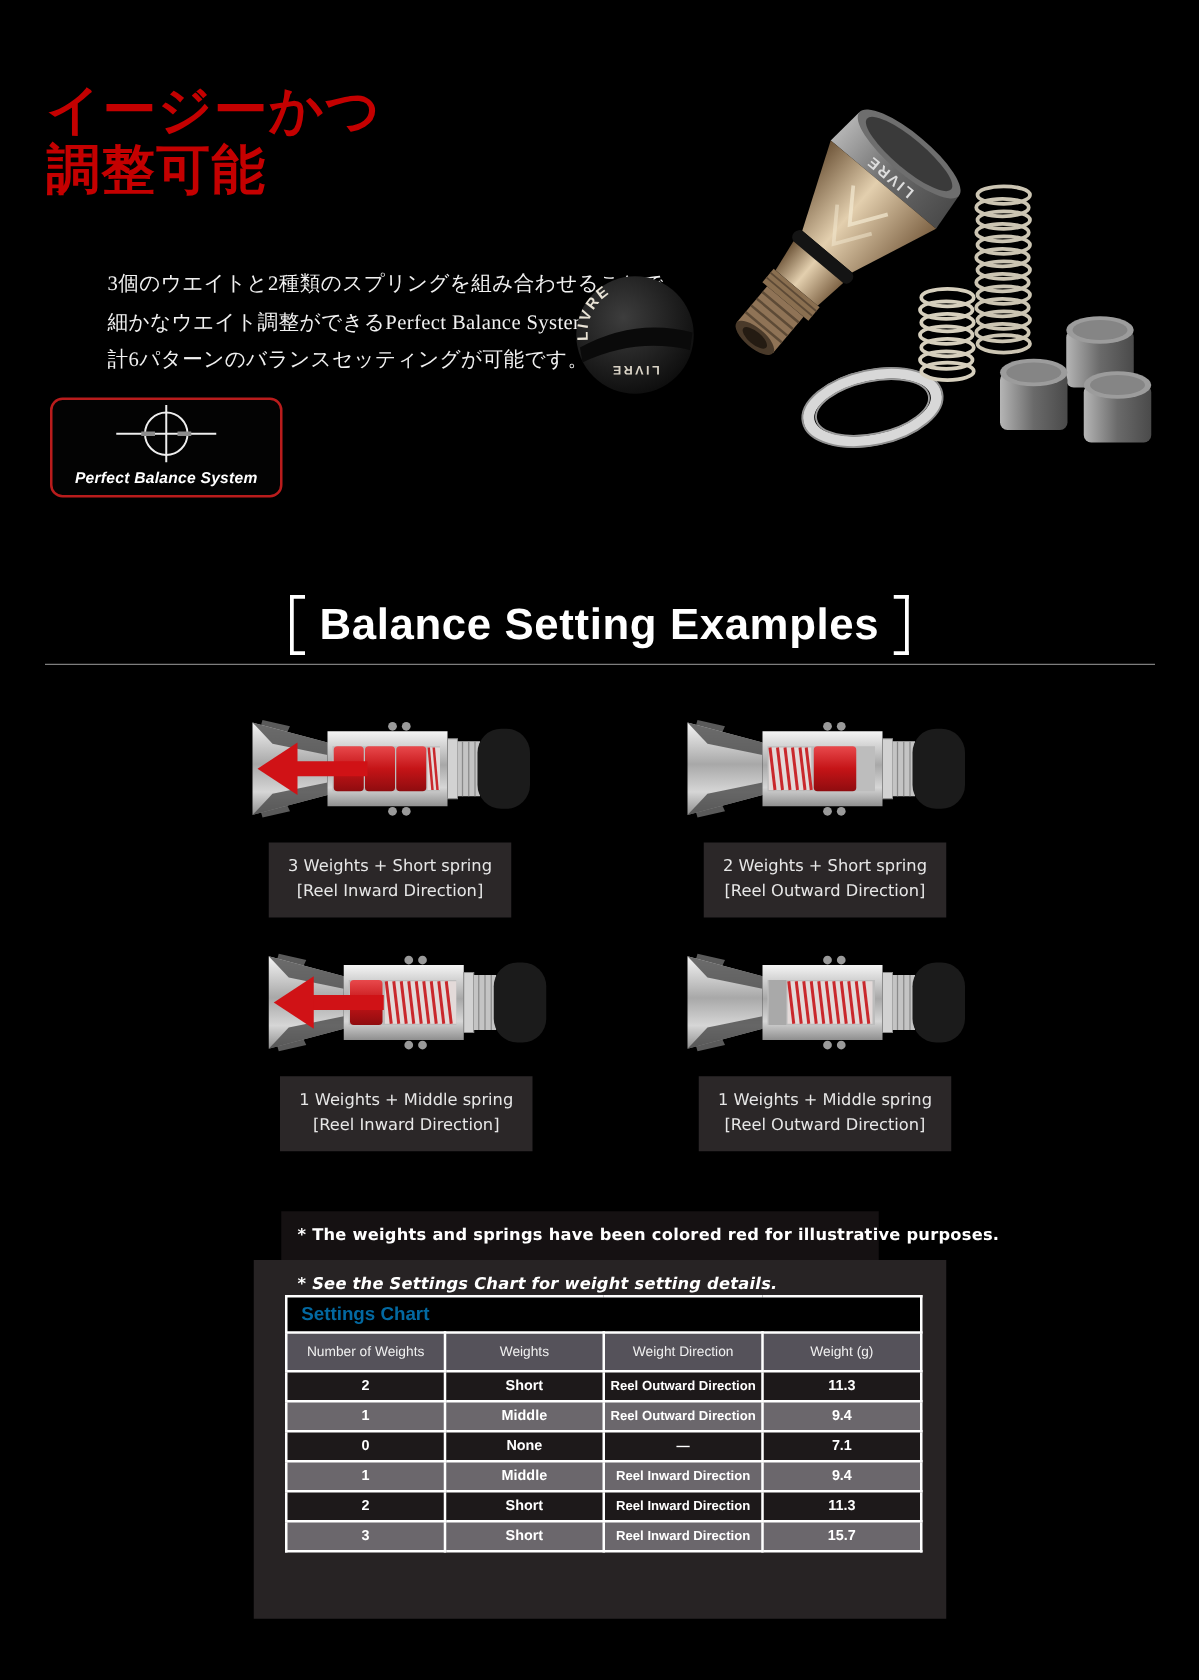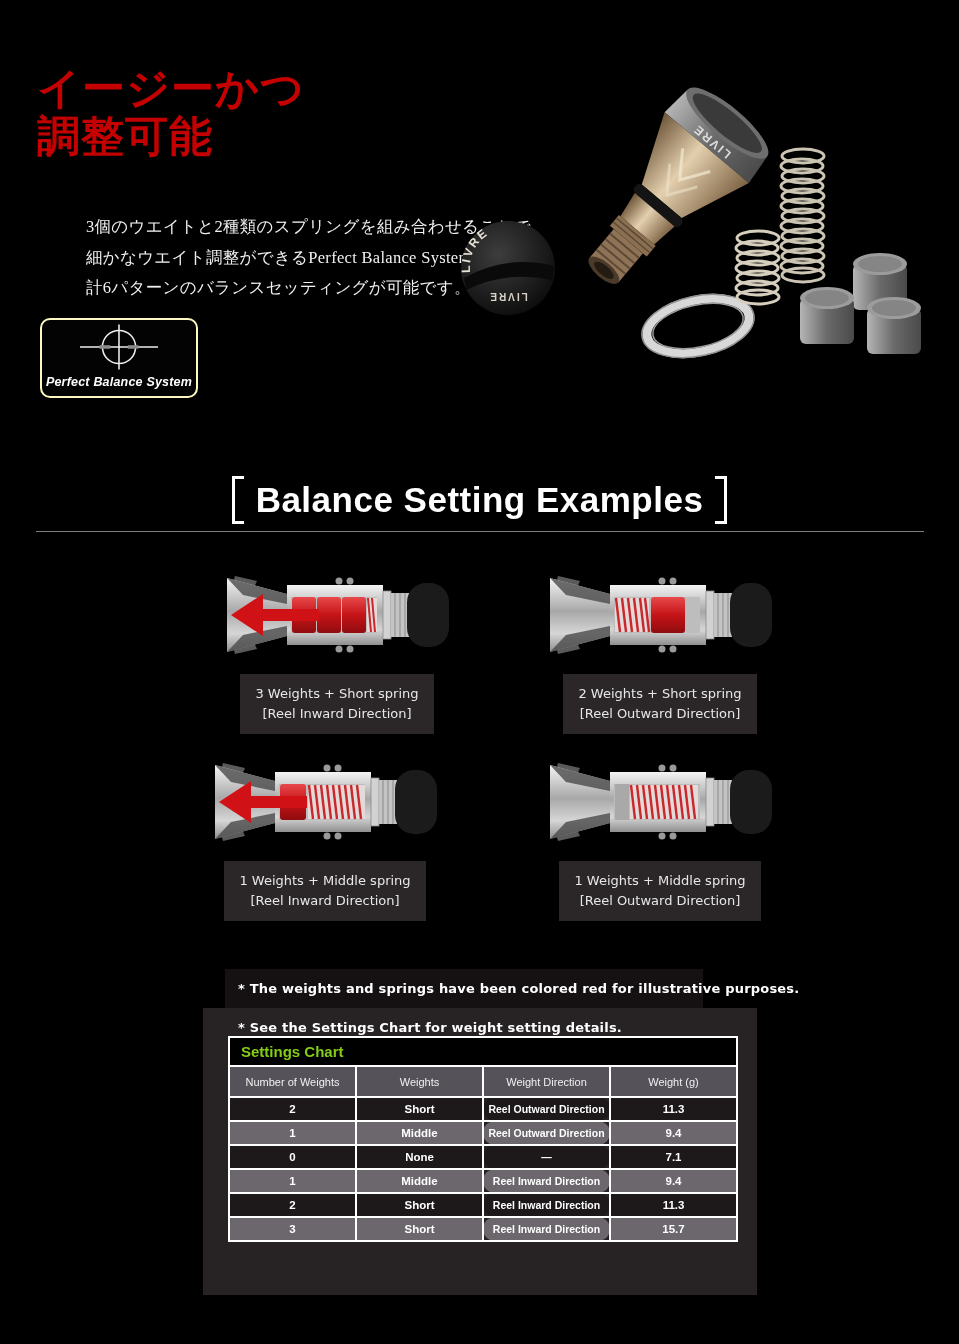--- a/index.html
+++ b/index.html
@@ -6,63 +6,63 @@
   .page{position:relative;width:959px;height:1344px;background:#000;overflow:hidden;
         font-family:"Liberation Sans",sans-serif;}
 
   
   .hero-title{position:absolute;left:37px;top:64px;color:#c40000;
     font-family:"DejaVu Serif",serif;font-weight:700;font-size:43px;line-height:1.12;
     letter-spacing:1px;}
   .hero-body{position:absolute;left:50px;top:212px;color:#f1f1f1;
     font-family:Liberation Serif, serif;font-size:16.5px;line-height:1.85;letter-spacing:.3px;margin-left:36px;}
 
-  .badge{position:absolute;left:40px;top:318px;width:158px;height:80px;box-sizing:border-box;
-    border:2px solid #fef9c3;border-radius:10px;background:#030303;}
+  .badge{position:absolute;left:40px;top:318px;width:186px;height:80px;box-sizing:border-box;
+    border:2px solid #b91c1c;border-radius:10px;background:#030303;}
   .badge-icon{position:absolute;left:0;top:2px;width:100%;height:48px;}
   .badge-label{position:absolute;bottom:7px;width:100%;text-align:center;color:#fff;
     font-style:italic;font-weight:700;font-size:12.5px;letter-spacing:.2px;}
 
   .photo{position:absolute;left:440px;top:56px;width:519px;height:334px;}
 
   
   .section-heading{position:absolute;top:476px;left:0;width:100%;display:flex;
     justify-content:center;align-items:center;gap:12px;}
   .bracket{width:12px;height:48px;box-sizing:border-box;}
   .bracket.open{border-left:3px solid #fff;border-top:3px solid #fff;border-bottom:3px solid #fff;}
   .bracket.close{border-right:3px solid #fff;border-top:3px solid #fff;border-bottom:3px solid #fff;}
   .heading-label{color:#fff;font-size:35px;font-weight:800;letter-spacing:.5px;}
   .divider{position:absolute;top:531px;left:36px;width:888px;height:1px;background:#7e7e7e;}
 
   
   .example{position:absolute;width:232px;}
-  .ex1{left:221px;top:564px;} .ex2{left:544px;top:564px;}
+  .ex1{left:196px;top:564px;} .ex2{left:544px;top:564px;}
   .ex3{left:209px;top:751px;} .ex4{left:544px;top:751px;}
   .diagram{display:block;width:232px;height:102px;}
   .caption{margin:8px auto 0;width:max-content;max-width:228px;background:#2b2728;
     padding:10px 15px;text-align:center;color:#e7e7e7;font-size:13px;line-height:1.55;
     font-family:"DejaVu Sans",sans-serif;}
 
   
   .notes-strip{position:absolute;left:225px;top:969px;width:478px;height:39px;background:#151112;}
   .note-line{position:absolute;color:#fff;font-weight:700;font-size:13px;
     font-family:"DejaVu Sans",sans-serif;letter-spacing:.2px;white-space:nowrap;}
   .note1{left:238px;top:981px;}
-  .note2{left:238px;top:1020px;}
+  .note2{left:238px;top:1020px;font-style:italic;}
   .panel{position:absolute;left:203px;top:1008px;width:554px;height:287px;background:#272324;}
 
   table.settings{position:absolute;left:228px;top:1036px;width:510px;border-collapse:collapse;
     border:2px solid #fff;table-layout:fixed;}
   table.settings td,table.settings th{border:2px solid #fff;box-sizing:border-box;}
-  .t-title td{background:#000;color:#84cc16;font-size:15px;font-weight:700;height:29px;
+  .t-title td{background:#000;color:#0369a1;font-size:15px;font-weight:700;height:29px;
     padding-left:11px;text-align:left;}
   .t-head th{background:#55525a;color:#f0f0f0;font-weight:400;font-size:11px;height:31px;
     text-align:center;}
   .t-row td{height:24px;color:#fff;font-weight:700;font-size:11.5px;text-align:center;}
-  .t-row td.dir{font-size:10.5px;border-radius:12px;}
+  .t-row td.dir{font-size:10.5px;}
   .t-row.dark td{background:#1d191a;}
   .t-row.gray td{background:#6b676c;}
   .col1{width:25%;}.col2{width:26%;}.col3{width:23%;}.col4{width:26%;}
 </style>
 </head>
 <body>
 
 <div class="page">
 
   <svg width="0" height="0" style="position:absolute">

